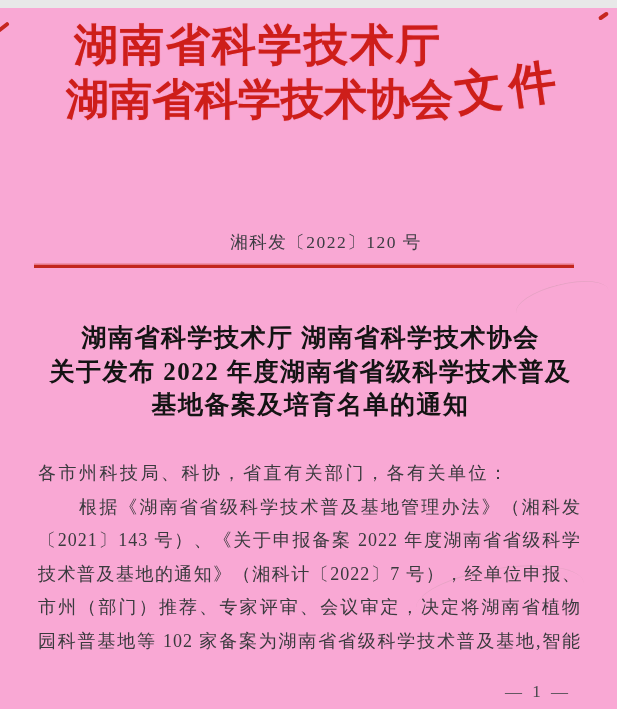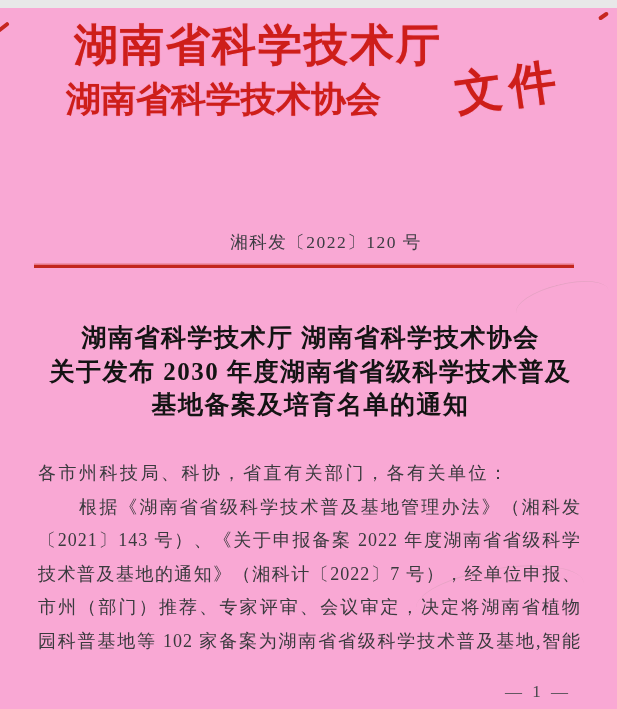--- a/index.html
+++ b/index.html
@@ -47,21 +47,21 @@
     text-shadow: 0 0 1px rgba(206, 30, 26, 0.45);
     white-space: nowrap;
   }
   .agency-line1 {
     font-size: 44px;
     letter-spacing: 2px;
     line-height: 52px;
     padding-left: 8px;
   }
   .agency-line2 {
-    font-size: 35px;
+    font-size: 43px;
     letter-spacing: 0px;
     line-height: 56px;
   }
   .doc-type {
     position: absolute;
     left: 455px; top: 48px;
     color: #ce1e1a;
     font-weight: bold;
     font-size: 47px;
     letter-spacing: 7px;
@@ -173,21 +173,21 @@
     </div>
     <div class="doc-type">文件</div>
   </div>
 
   <div class="ref-number">湘科发〔2022〕120 号</div>
 
   <div class="red-rule"></div>
 
   <div class="doc-title">
     <div class="title-line">湖南省科学技术厅  湖南省科学技术协会</div>
-    <div class="title-line">关于发布 2030 年度湖南省省级科学技术普及</div>
+    <div class="title-line">关于发布 2022 年度湖南省省级科学技术普及</div>
     <div class="title-line">基地备案及培育名单的通知</div>
   </div>
 
   <div class="doc-body">
     <div class="salutation">各市州科技局、科协，省直有关部门，各有关单位：</div>
     <div class="body-line indent">根据《湖南省省级科学技术普及基地管理办法》（湘科发</div>
     <div class="body-line">〔2021〕143 号）、《关于申报备案 2022 年度湖南省省级科学</div>
     <div class="body-line">技术普及基地的通知》（湘科计〔2022〕7 号），经单位申报、</div>
     <div class="body-line">市州（部门）推荐、专家评审、会议审定，决定将湖南省植物</div>
     <div class="body-line">园科普基地等 102 家备案为湖南省省级科学技术普及基地,智能</div>

